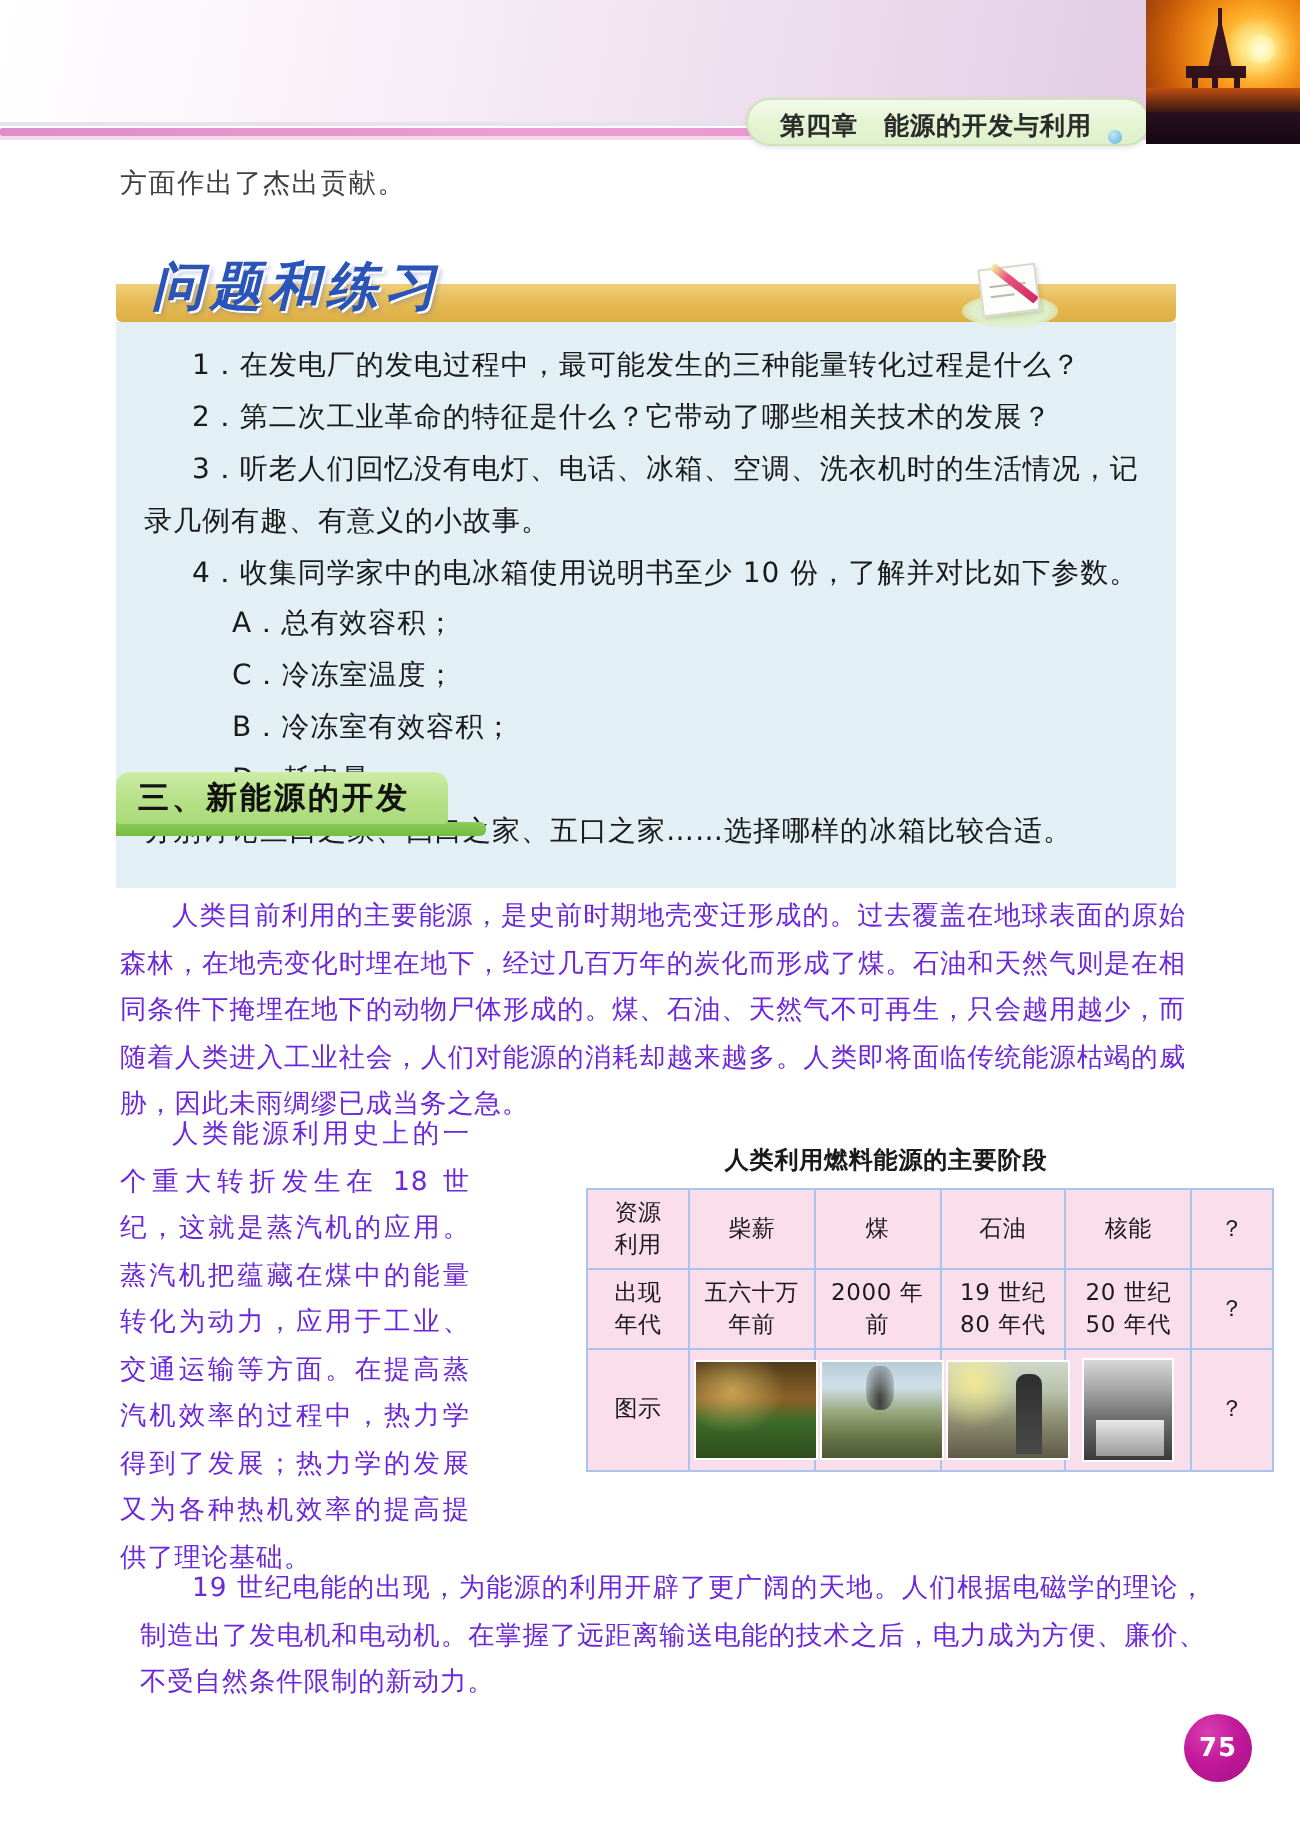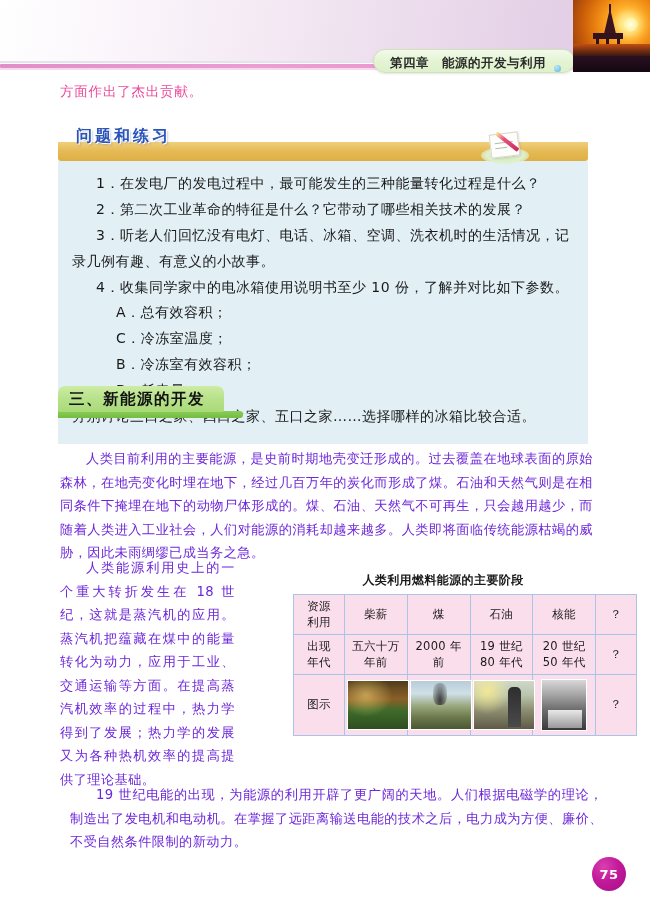--- a/index.html
+++ b/index.html
@@ -155,21 +155,21 @@
   .rig-leg.l1 { left: 3px; }
   .rig-leg.l2 { left: 13px; }
   .rig-leg.l3 { left: 24px; }
 
   
   .intro-line {
     position: absolute;
     left: 60px;
     top: 83px;
     font-size: 13.5px;
-    color: #ec4899;
+    color: #404040;
     letter-spacing: 0.8px;
   }
 
   
   .exercise-panel {
     position: absolute;
     left: 58px;
     top: 128px;
     width: 530px;
   }
@@ -178,22 +178,23 @@
     height: 19px;
     background: linear-gradient(180deg, #f0cf7c 0%, #e6bb56 45%, #ddae44 100%);
     border-radius: 0 0 3px 3px;
     margin-top: 14px;
   }
   .exercise-title {
     position: absolute;
     left: 18px;
     top: -16px;
     font-family: "DejaVu Serif", "Liberation Serif", serif;
-    font-size: 16px;
+    font-size: 26px;
     font-weight: bold;
+    font-style: italic;
     color: #2a54b8;
     letter-spacing: 3px;
     text-shadow: 1px 1px 0 #ffffff, 2px 2px 2px rgba(90, 110, 180, 0.35);
     white-space: nowrap;
   }
   .pencil-icon {
     position: absolute;
     right: 55px;
     top: -11px;
     width: 56px;

